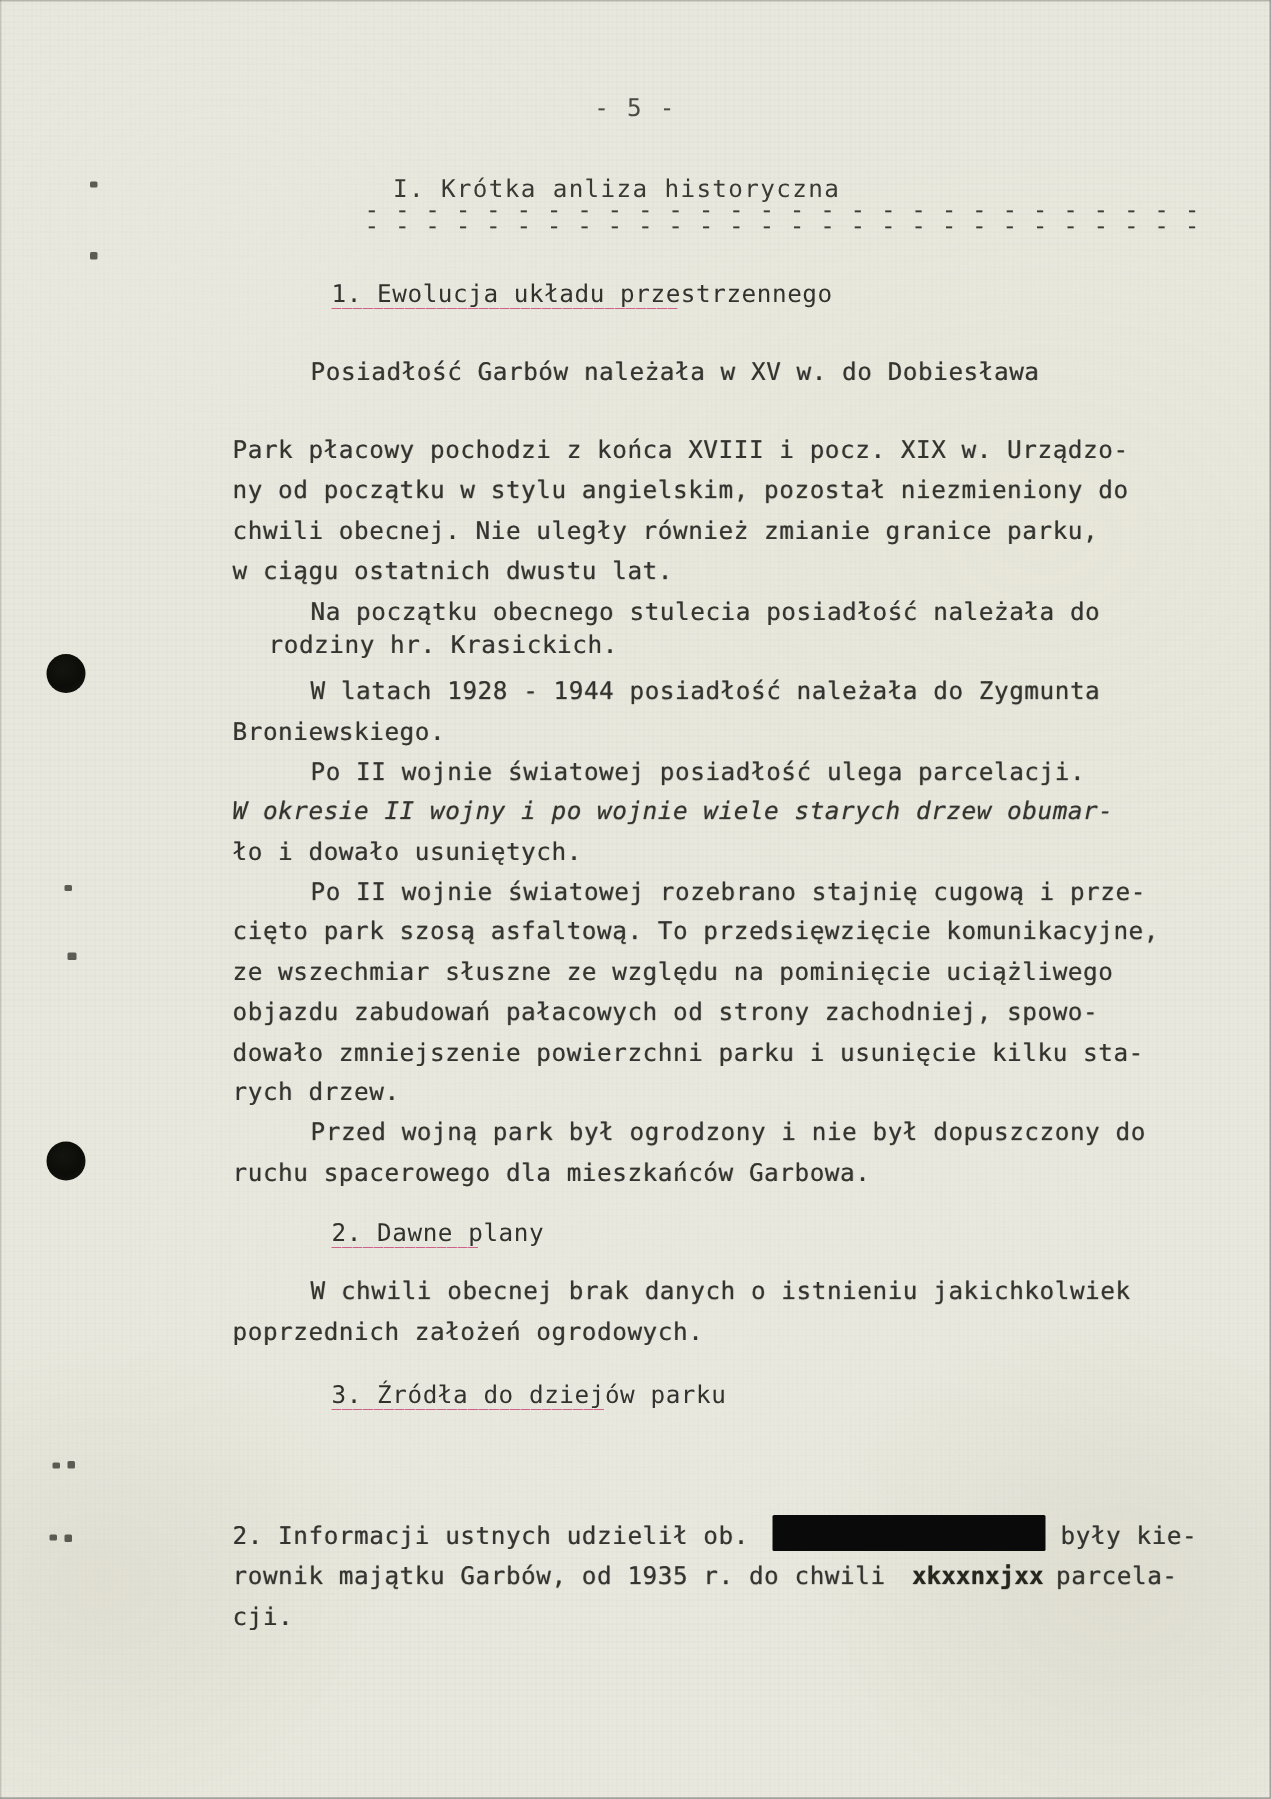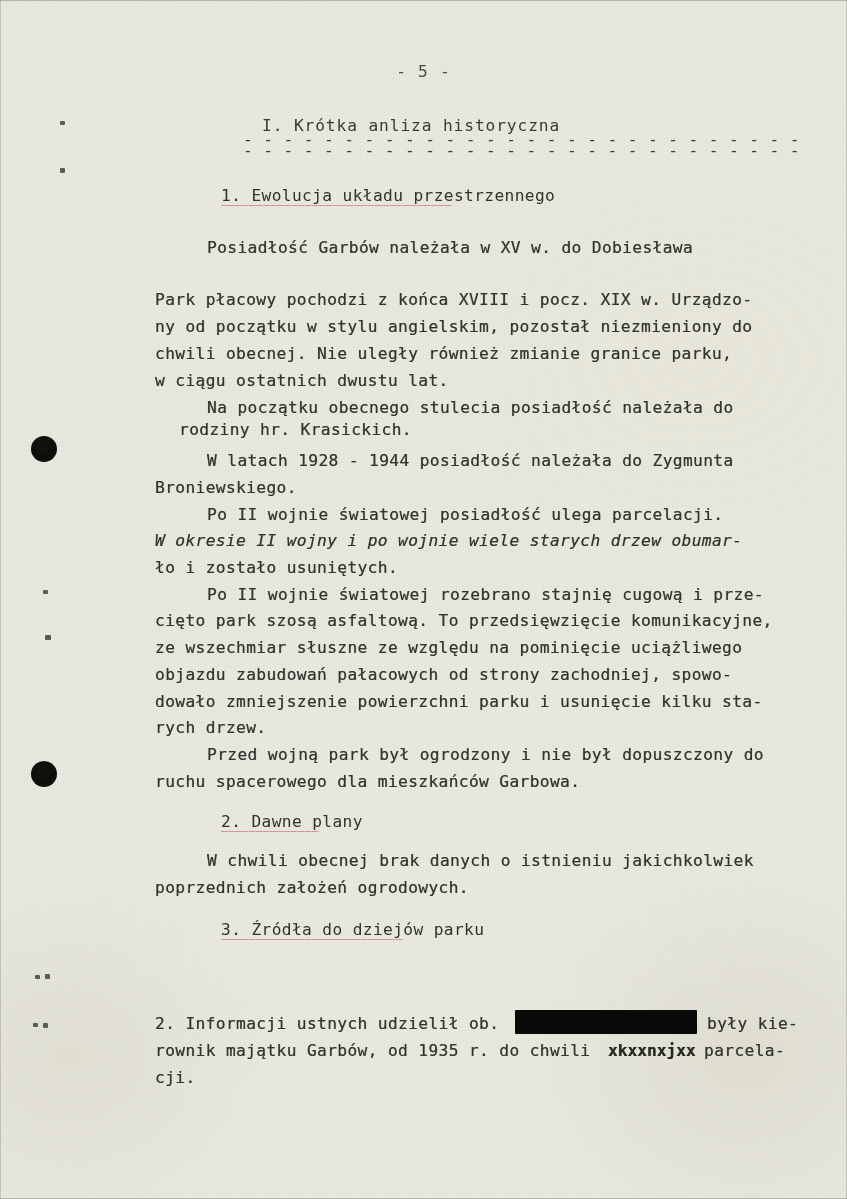--- a/index.html
+++ b/index.html
@@ -169,21 +169,21 @@
     <div class="tline" style="top:344px;">chwili obecnej. Nie uległy również zmianie granice parku,</div>
     <div class="tline" style="top:371px;">w ciągu ostatnich dwustu lat.</div>
 
     <div class="tline indent" style="top:398px;">Na początku obecnego stulecia posiadłość należała do</div>
     <div class="tline" style="top:420px;margin-left:24px;">rodziny hr. Krasickich.</div>
     <div class="tline indent" style="top:451px;">W latach 1928 - 1944 posiadłość należała do Zygmunta</div>
     <div class="tline" style="top:478px;">Broniewskiego.</div>
 
     <div class="tline indent" style="top:505px;">Po II wojnie światowej posiadłość ulega parcelacji.</div>
     <div class="tline" style="top:531px;font-style:italic;">W okresie II wojny i po wojnie wiele starych drzew obumar-</div>
-    <div class="tline" style="top:558px;">ło i zostało usuniętych.</div>
+    <div class="tline" style="top:558px;">ło i dowało usuniętych.</div>
 
     <div class="tline indent" style="top:585px;">Po II wojnie światowej rozebrano stajnię cugową i prze-</div>
     <div class="tline" style="top:611px;">cięto park szosą asfaltową. To przedsięwzięcie komunikacyjne,</div>
     <div class="tline" style="top:638px;">ze wszechmiar słuszne ze względu na pominięcie uciążliwego</div>
     <div class="tline" style="top:665px;">objazdu zabudowań pałacowych od strony zachodniej, spowo-</div>
     <div class="tline" style="top:692px;">dowało zmniejszenie powierzchni parku i usunięcie kilku sta-</div>
 
     <div class="tline" style="top:718px;"><span>rych drzew.</span></div>
 
     <div class="tline indent" style="top:745px;">Przed wojną park był ogrodzony i nie był dopuszczony do</div>

